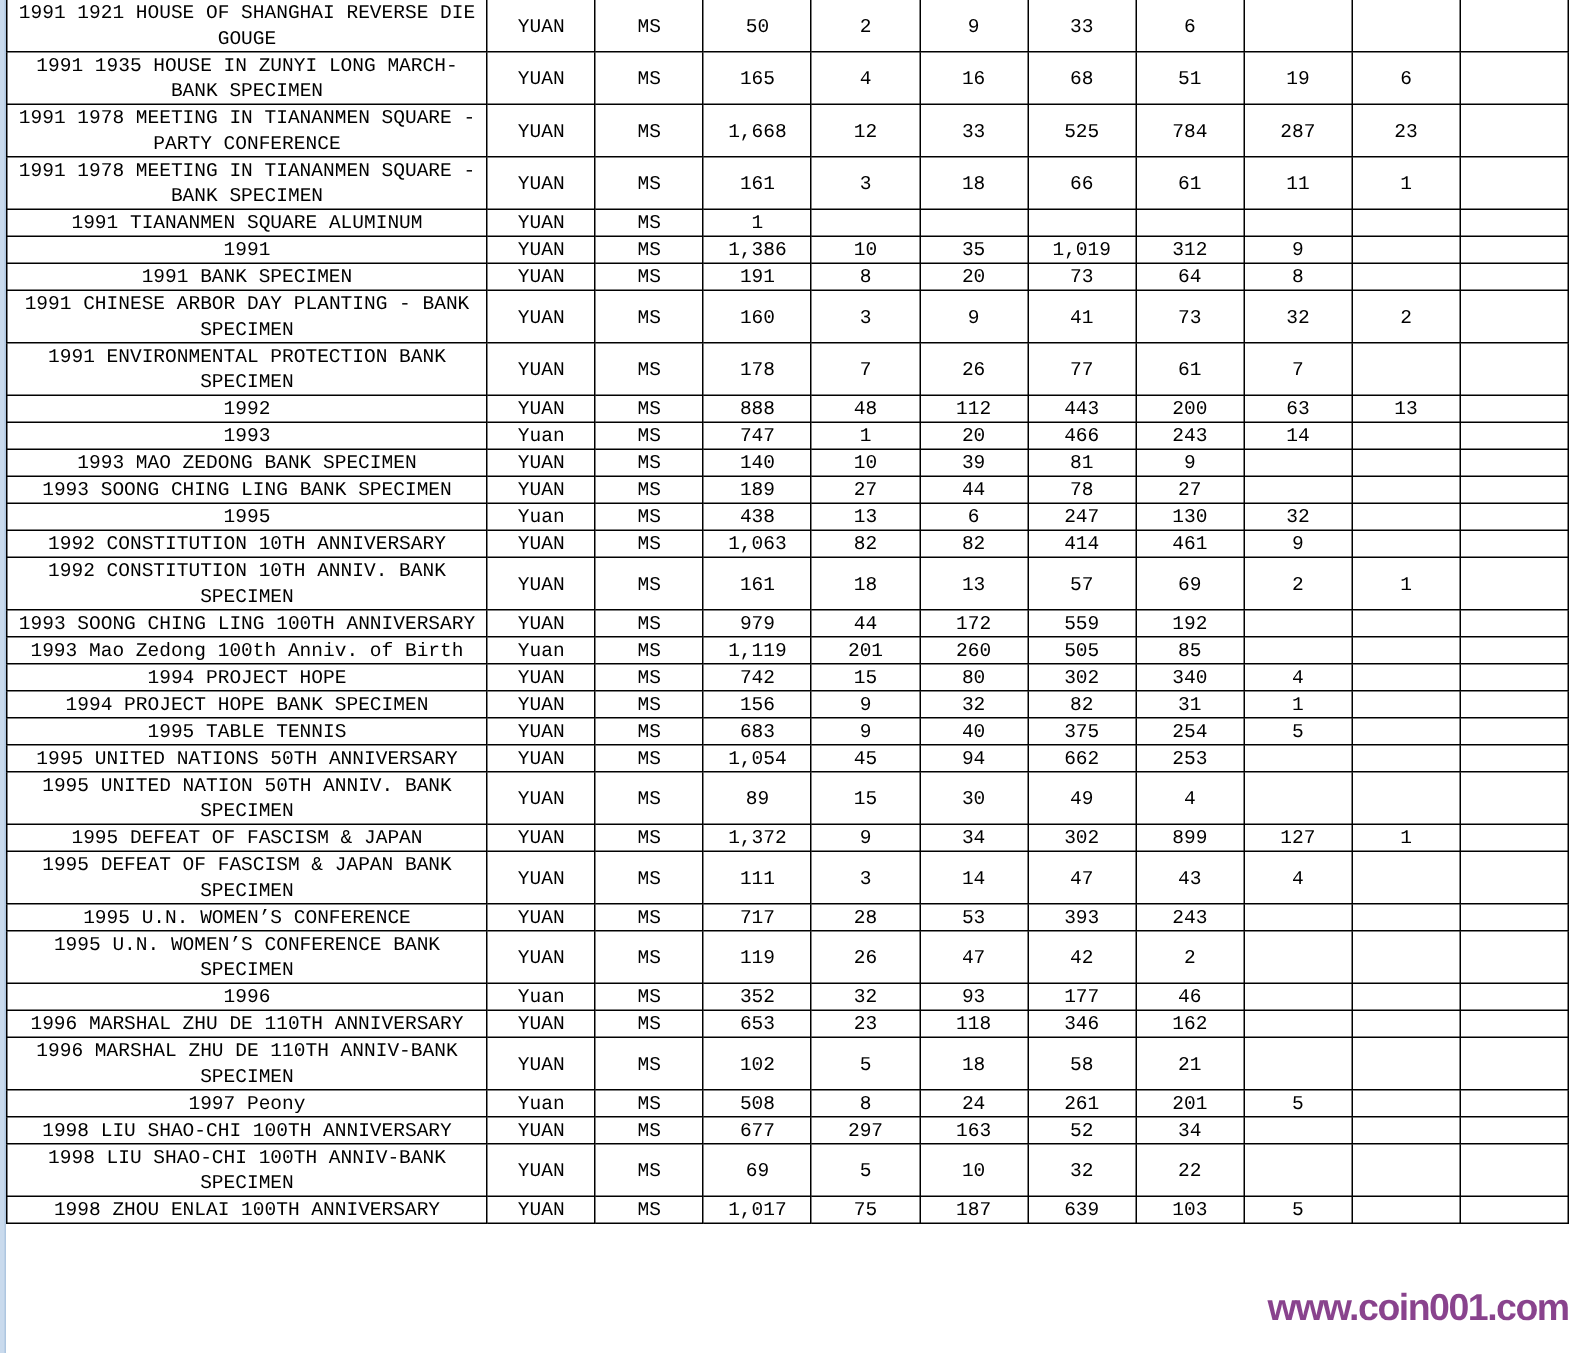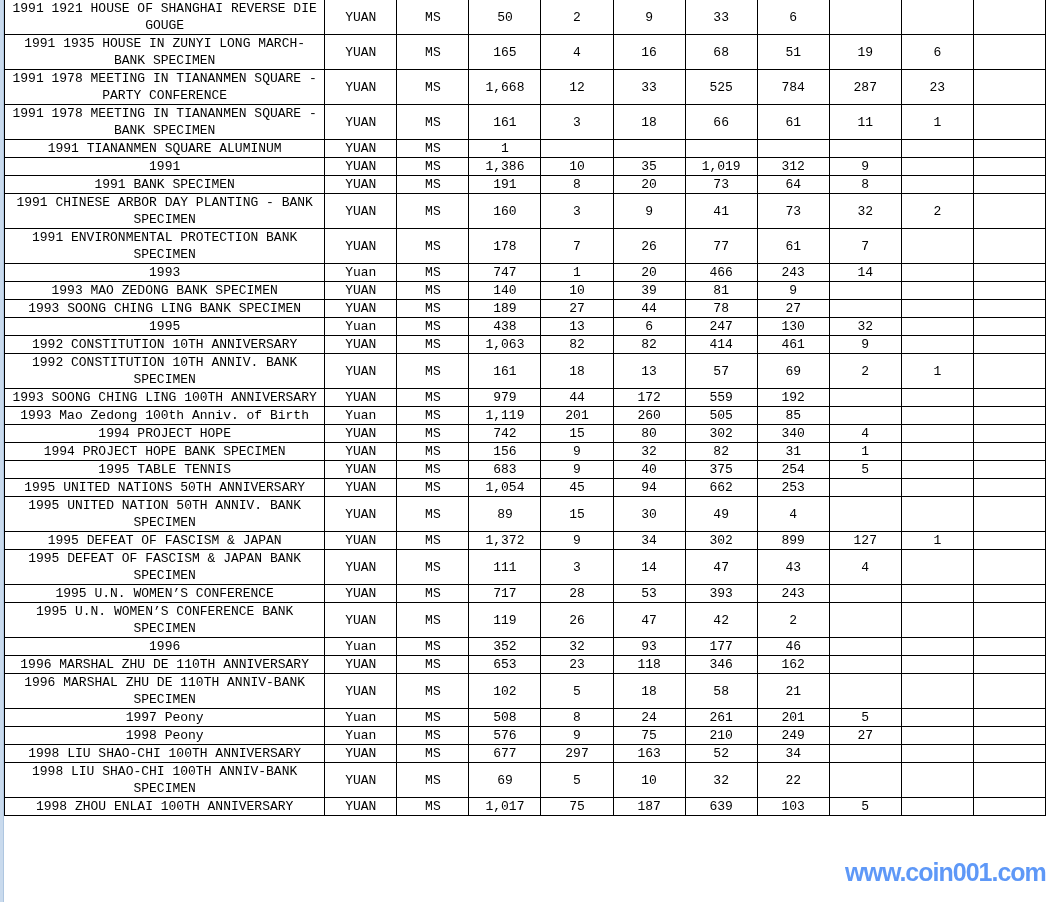--- a/index.html
+++ b/index.html
@@ -25,21 +25,21 @@
     padding:0 1px;overflow:hidden;
     word-wrap:break-word;
   }
   table.report tr{height:18px;}
   table.report tr:first-child td{border-top:none;}
   table.report td.c0{font-size:13px;}
   .watermark{
     position:absolute;left:845px;top:858px;width:200px;
     font-family:"Liberation Sans","DejaVu Sans",sans-serif;
     font-weight:bold;font-size:25px;letter-spacing:-1px;
-    color:#3b82f6;opacity:0.82;white-space:nowrap;
+    color:#701a75;opacity:0.82;white-space:nowrap;
     pointer-events:none;
   }
 </style>
 </head>
 <body>
 
 <div class="page">
   <div class="left-strip"></div>
 
   <table class="report">
@@ -168,20 +168,33 @@
           <td class="c3">178</td>
           <td class="c4">7</td>
           <td class="c5">26</td>
           <td class="c6">77</td>
           <td class="c7">61</td>
           <td class="c8">7</td>
           <td class="c9"></td>
           <td class="c10"></td>
         </tr>
         <tr>
+          <td class="c0">1992</td>
+          <td class="c1">YUAN</td>
+          <td class="c2">MS</td>
+          <td class="c3">888</td>
+          <td class="c4">48</td>
+          <td class="c5">112</td>
+          <td class="c6">443</td>
+          <td class="c7">200</td>
+          <td class="c8">63</td>
+          <td class="c9">13</td>
+          <td class="c10"></td>
+        </tr>
+        <tr>
           <td class="c0">1993</td>
           <td class="c1">Yuan</td>
           <td class="c2">MS</td>
           <td class="c3">747</td>
           <td class="c4">1</td>
           <td class="c5">20</td>
           <td class="c6">466</td>
           <td class="c7">243</td>
           <td class="c8">14</td>
           <td class="c9"></td>
@@ -441,33 +454,20 @@
           <td class="c3">508</td>
           <td class="c4">8</td>
           <td class="c5">24</td>
           <td class="c6">261</td>
           <td class="c7">201</td>
           <td class="c8">5</td>
           <td class="c9"></td>
           <td class="c10"></td>
         </tr>
         <tr>
-          <td class="c0">1998 Peony</td>
-          <td class="c1">Yuan</td>
-          <td class="c2">MS</td>
-          <td class="c3">576</td>
-          <td class="c4">9</td>
-          <td class="c5">75</td>
-          <td class="c6">210</td>
-          <td class="c7">249</td>
-          <td class="c8">27</td>
-          <td class="c9"></td>
-          <td class="c10"></td>
-        </tr>
-        <tr>
           <td class="c0">1998 LIU SHAO-CHI 100TH ANNIVERSARY</td>
           <td class="c1">YUAN</td>
           <td class="c2">MS</td>
           <td class="c3">677</td>
           <td class="c4">297</td>
           <td class="c5">163</td>
           <td class="c6">52</td>
           <td class="c7">34</td>
           <td class="c8"></td>
           <td class="c9"></td>

